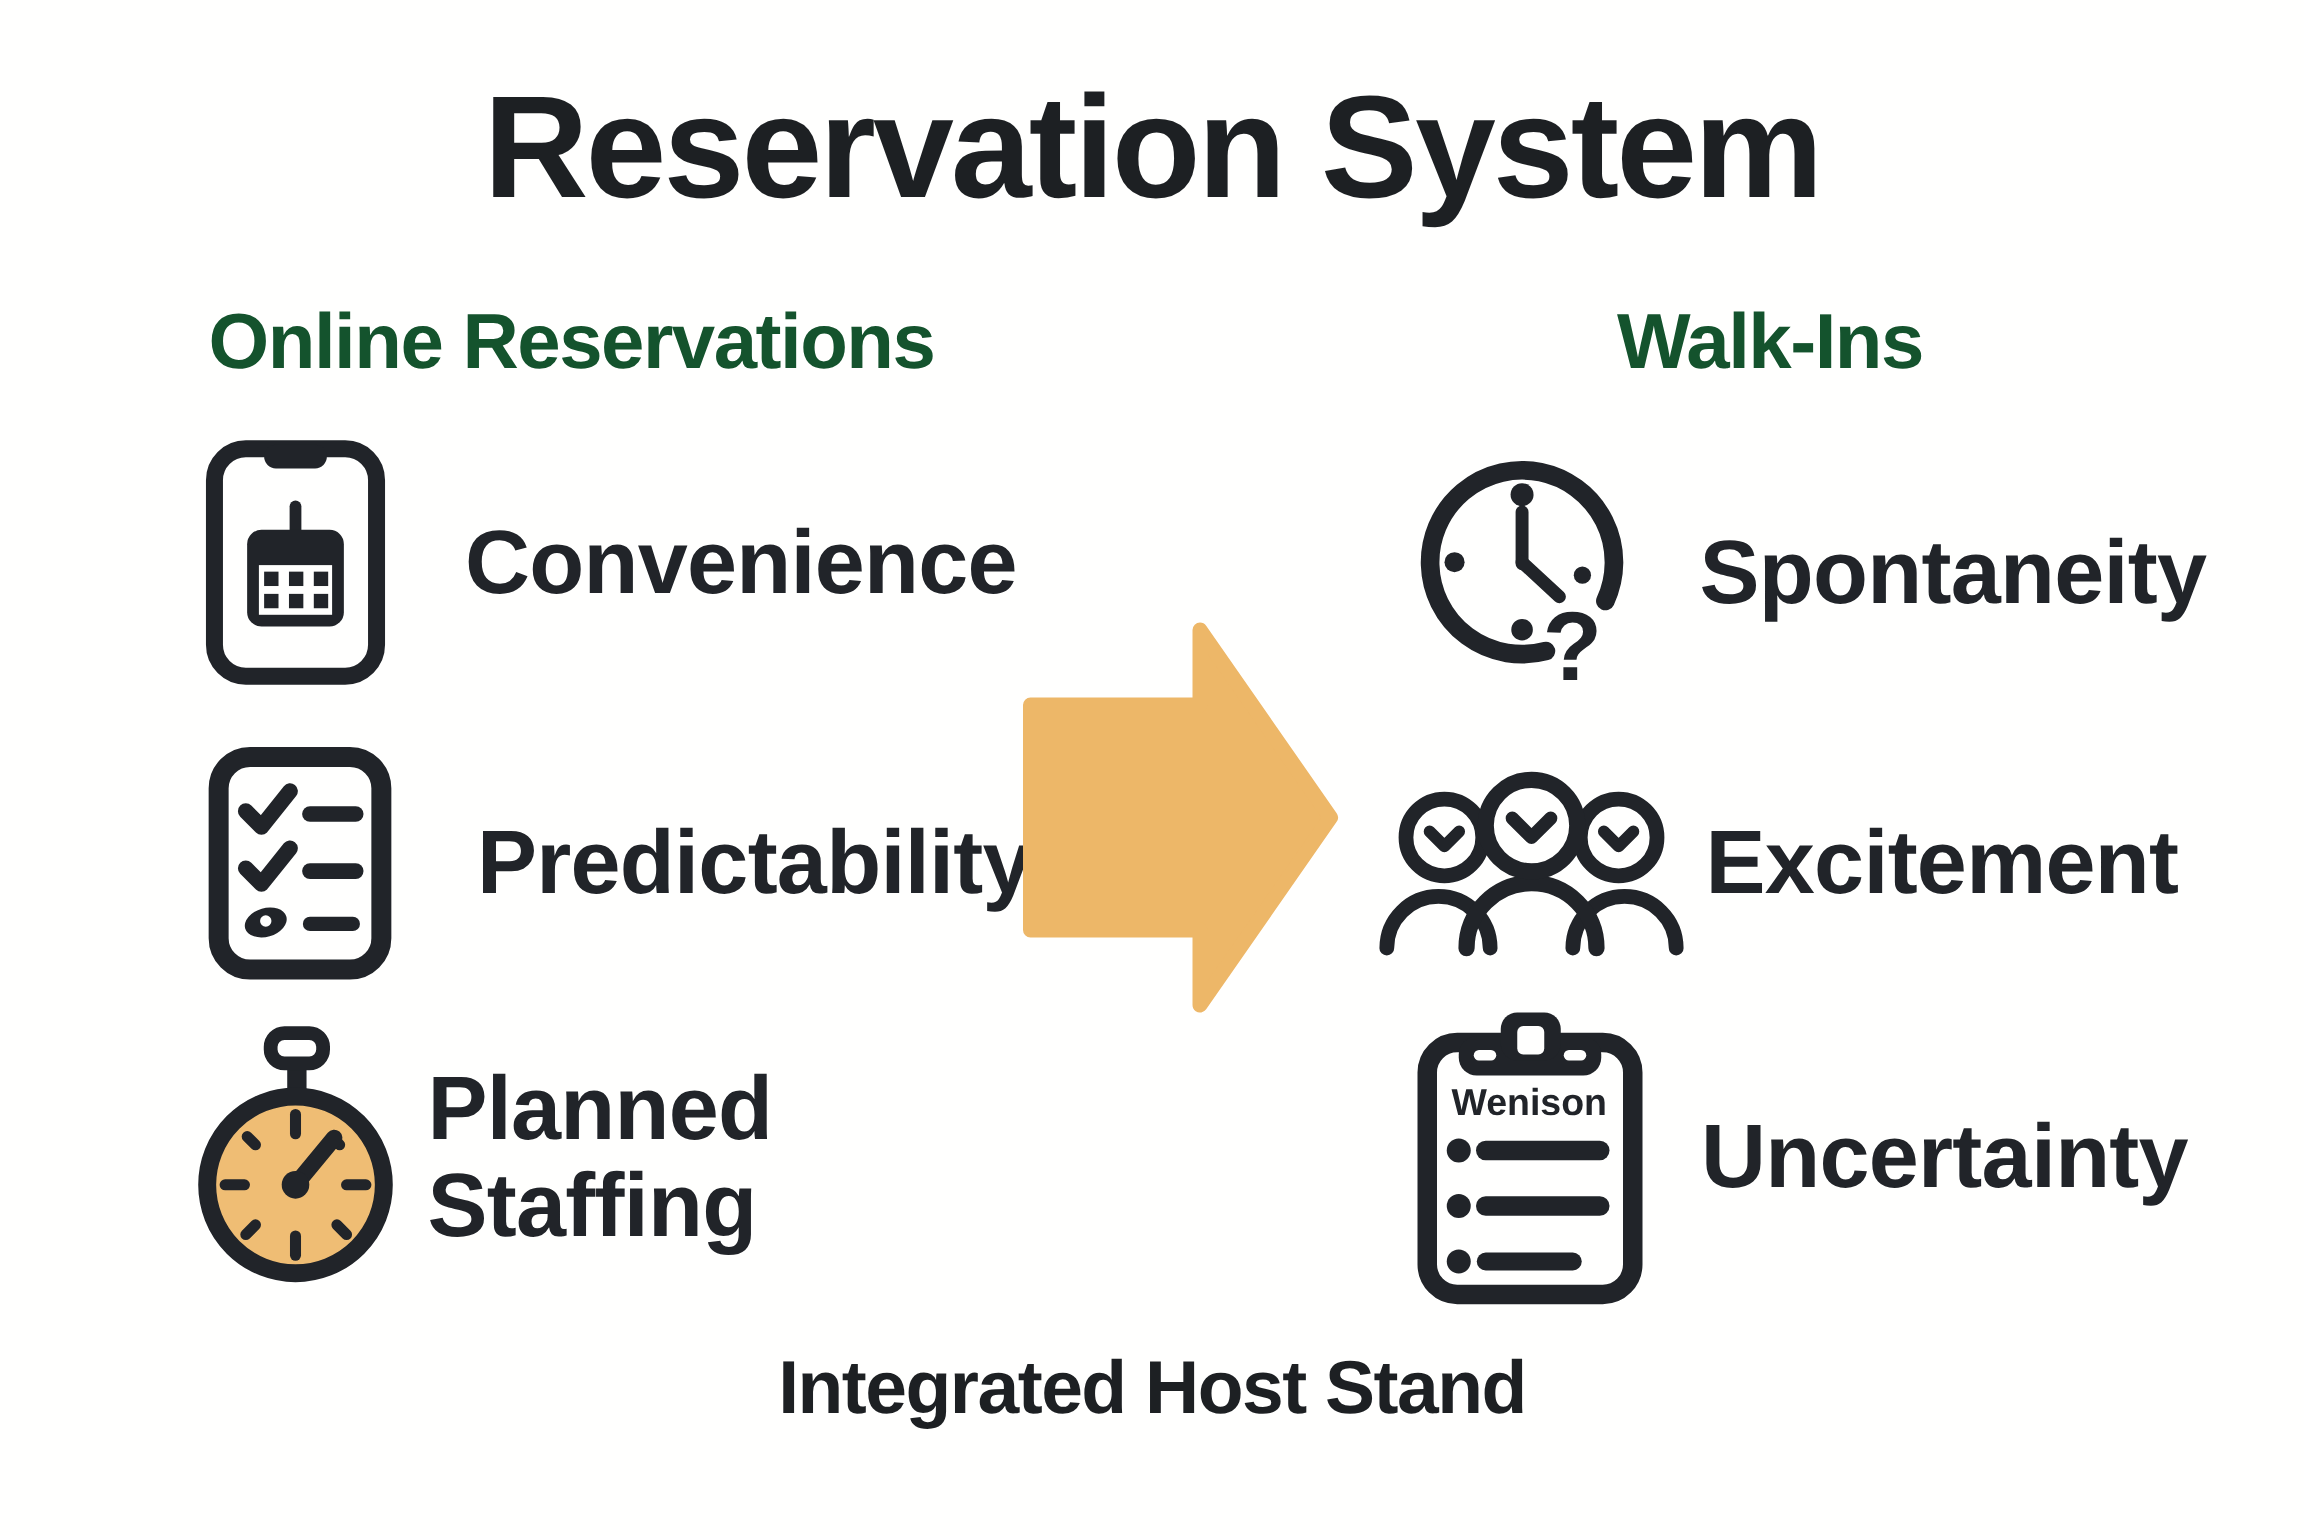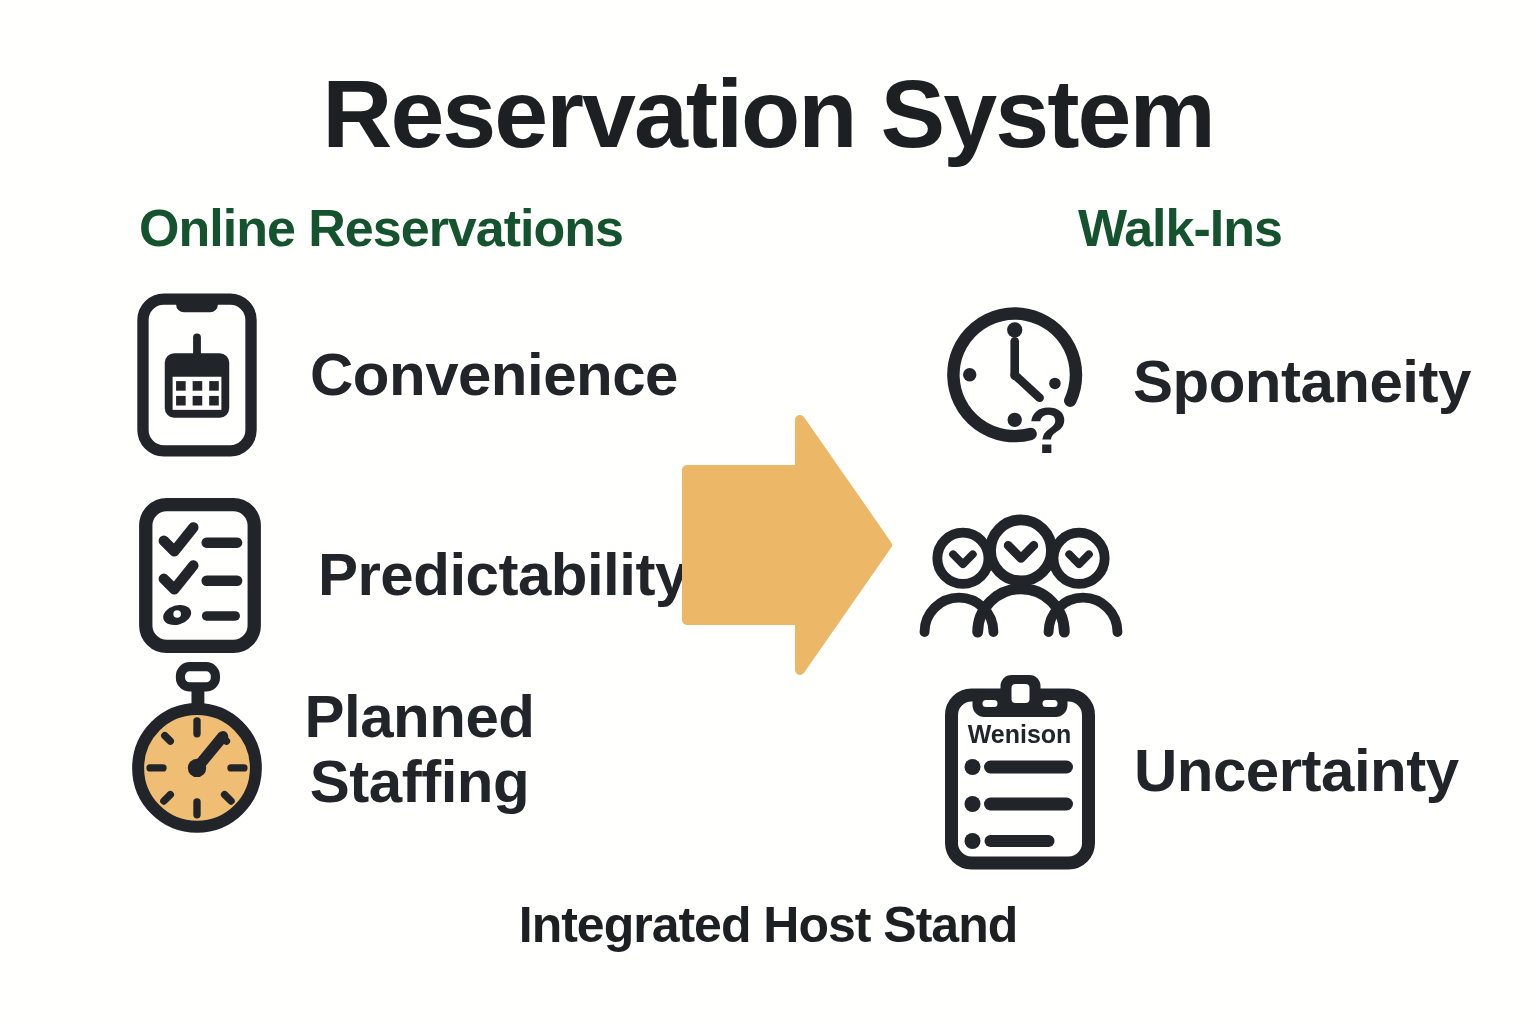--- a/index.html
+++ b/index.html
@@ -1,38 +1,38 @@
 <!DOCTYPE html>
 <html><head>
 <meta charset="utf-8">
 <style>
   html,body{margin:0;padding:0;background:#FFFFFE;}
   .canvas{
     position:relative;width:1536px;height:1024px;background:#FFFFFE;overflow:hidden;
     font-family:"Liberation Sans","DejaVu Sans",sans-serif;color:#212429;
   }
   .title{
-    position:absolute;left:0;right:0;top:42px;margin:16px;text-align:center;
+    position:absolute;left:0;right:0;top:42px;margin:0;text-align:center;
     font-size:97px;font-weight:700;letter-spacing:-2px;color:#1d2023;
   }
   .col-header{
     position:absolute;top:198px;margin:0;text-align:center;
     font-size:52px;font-weight:700;letter-spacing:-1px;color:#14532d;
   }
   .col-header.left{left:61px;width:640px;}
   .col-header.right{left:930px;width:500px;}
   .row{position:absolute;display:flex;align-items:center;}
   .row svg{flex:0 0 auto;color:#212429;}
   .feature-label{
     font-size:60px;font-weight:700;letter-spacing:-0.5px;line-height:1.08;color:#212429;
   }
   .wrap{max-width:235px;}
   .l1{left:136px;top:292px;gap:52px;}
   .l2{left:138px;top:497px;gap:56px;}
-  .l3{left:128px;top:662px;gap:36px;text-align:center;}
+  .l3{left:128px;top:684px;gap:19px;}
   .r1{left:942px;top:303px;gap:36px;}
   .r2{left:915px;top:512px;gap:10px;}
   .r3{left:942px;top:671px;gap:36px;}
   .arrow{position:absolute;left:679px;top:412px;}
   .footer{
     position:absolute;left:0;right:0;top:896px;margin:0;text-align:center;
     font-size:50px;font-weight:700;letter-spacing:-1px;color:#1d2023;
   }
   .qmark{font-family:"Liberation Sans","DejaVu Sans",sans-serif;font-weight:700;}
   .clip-text{font-family:"Liberation Sans","DejaVu Sans",sans-serif;font-weight:700;}
@@ -120,20 +120,21 @@
       <path d="M8,122 A35,35 0 0 1 78,122" fill="none" stroke="currentColor" stroke-width="10" stroke-linecap="round"></path>
       <path d="M134,122 A35,35 0 0 1 204,122" fill="none" stroke="currentColor" stroke-width="10" stroke-linecap="round"></path>
       <path d="M62,122 A44,44 0 0 1 150,122" fill="none" stroke="currentColor" stroke-width="11" stroke-linecap="round"></path>
       <circle cx="47" cy="47" r="26" fill="#FFFFFE" stroke="currentColor" stroke-width="10"></circle>
       <circle cx="165" cy="47" r="26" fill="#FFFFFE" stroke="currentColor" stroke-width="10"></circle>
       <circle cx="106" cy="39" r="31" fill="#FFFFFE" stroke="currentColor" stroke-width="11"></circle>
       <polyline points="37,43 47,53 57,43" fill="none" stroke="currentColor" stroke-width="8" stroke-linecap="round" stroke-linejoin="round"></polyline>
       <polyline points="93,34 106,47 119,34" fill="none" stroke="currentColor" stroke-width="9" stroke-linecap="round" stroke-linejoin="round"></polyline>
       <polyline points="155,43 165,53 175,43" fill="none" stroke="currentColor" stroke-width="8" stroke-linecap="round" stroke-linejoin="round"></polyline>
     </svg>
+    <span class="feature-label">Excitement</span>
   </div>
 
   <div class="row r3">
     <svg width="156" height="200" viewBox="0 0 155 200">
       <rect x="9" y="24" width="137" height="168" rx="20" fill="#FFFFFE" stroke="currentColor" stroke-width="13"></rect>
       <rect x="30" y="20" width="95" height="26" rx="12" fill="currentColor"></rect>
       <rect x="58" y="4" width="40" height="32" rx="11" fill="currentColor"></rect>
       <rect x="69" y="13" width="18" height="19" rx="4" fill="#FFFFFE"></rect>
       <rect x="40" y="29" width="15" height="7" rx="3.5" fill="#FFFFFE"></rect>
       <rect x="100" y="29" width="15" height="7" rx="3.5" fill="#FFFFFE"></rect>

